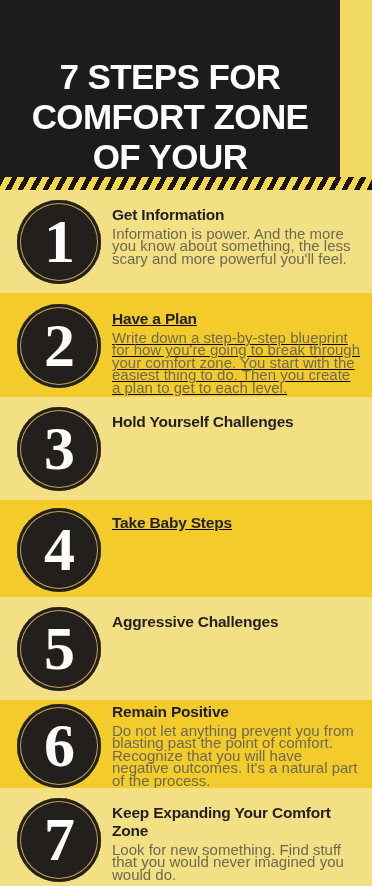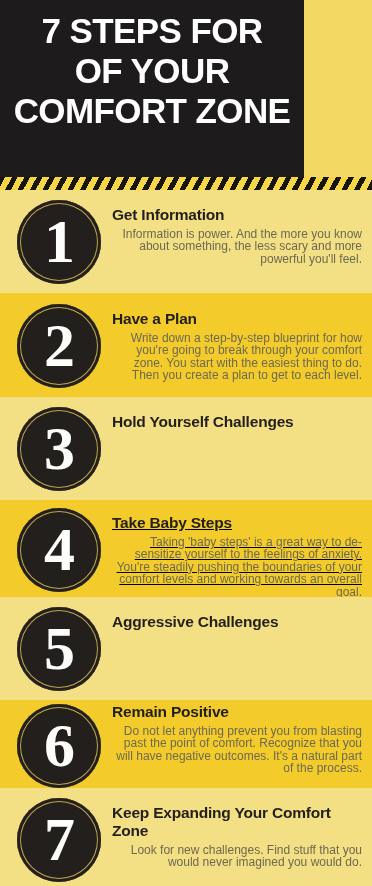--- a/index.html
+++ b/index.html
@@ -16,29 +16,29 @@
     height: 886px;
     overflow: hidden;
     background: #f2d964;
   }
 
   
   .header {
     position: absolute;
     left: 0;
     top: 0;
-    width: 304px;
+    width: 340px;
     height: 177px;
     background: #1d1b1b;
     box-sizing: border-box;
-    padding: 11px 8px 0 8px;
+    padding: 19px 8px 0 8px;
     display: flex;
     flex-direction: column;
     align-items: center;
-    justify-content: flex-start;
+    justify-content: flex-end;
   }
   .header-line {
     color: #ffffff;
     font-family: "Liberation Sans", sans-serif;
     font-weight: bold;
     font-size: 35px;
     line-height: 40px;
     letter-spacing: -0.6px;
     text-align: center;
     white-space: nowrap;
@@ -105,75 +105,73 @@
     font-family: "Liberation Sans", sans-serif;
     font-weight: bold;
     font-size: 15.5px;
     line-height: 18px;
     letter-spacing: -0.2px;
     margin: 0 0 4px 0;
   }
   .step-desc {
     color: #6d6a52;
     font-family: "Liberation Sans", sans-serif;
-    font-size: 12px;
+    font-size: 15px;
     line-height: 12.4px;
     margin: 0;
-    text-align: right;
   }
 </style>
 </head>
 <body>
 
 <div id="infographic">
 
   <div class="header">
     <div class="header-line">7 STEPS FOR</div>
+    <div class="header-line">COMFORT ZONE</div>
     <div class="header-line">OF YOUR</div>
-    <div class="header-line">COMFORT ZONE</div>
   </div>
 
   <div class="hazard"></div>
 
   <div class="band light" style="top:190px;height:103px;">
     <div class="badge" style="top:10px;">
       <span class="badge-num">1</span>
     </div>
     <div class="step-text" style="top:16px;">
       <p class="step-title">Get Information</p>
       <p class="step-desc">Information is power. And the more you know about something, the less scary and more powerful you'll feel.</p>
     </div>
   </div>
 
   <div class="band gold" style="top:293px;height:104px;">
     <div class="badge" style="top:11px;">
       <span class="badge-num">2</span>
     </div>
-    <div class="step-text" style="top:17px;">
+    <div class="step-text" style="top:17px;text-decoration:underline;">
       <p class="step-title">Have a Plan</p>
       <p class="step-desc">Write down a step-by-step blueprint for how you're going to break through your comfort zone. You start with the easiest thing to do. Then you create a plan to get to each level.</p>
     </div>
   </div>
 
   <div class="band light" style="top:397px;height:103px;">
     <div class="badge" style="top:10px;">
       <span class="badge-num">3</span>
     </div>
     <div class="step-text" style="top:16px;">
       <p class="step-title">Hold Yourself Challenges</p>
     </div>
   </div>
 
   <div class="band gold" style="top:500px;height:97px;">
     <div class="badge" style="top:8px;">
       <span class="badge-num">4</span>
     </div>
     <div class="step-text" style="top:14px;text-decoration:underline;">
       <p class="step-title">Take Baby Steps</p>
-      <p class="step-desc">Taking 'baby steps' is a great way to de-sensitize yourself to the feelings of anxiety. You're steadily pushing the boundaries of your comfort levels and working towards an overall goal.</p>
     </div>
   </div>
 
   <div class="band light" style="top:597px;height:103px;">
     <div class="badge" style="top:10px;">
       <span class="badge-num">5</span>
     </div>
     <div class="step-text" style="top:16px;">
       <p class="step-title">Aggressive Challenges</p>
     </div>
@@ -188,17 +186,17 @@
       <p class="step-desc">Do not let anything prevent you from blasting past the point of comfort. Recognize that you will have negative outcomes. It's a natural part of the process.</p>
     </div>
   </div>
 
   <div class="band light" style="top:788px;height:98px;">
     <div class="badge" style="top:10px;">
       <span class="badge-num">7</span>
     </div>
     <div class="step-text" style="top:16px;">
       <p class="step-title">Keep Expanding Your Comfort Zone</p>
-      <p class="step-desc">Look for new challenges. Find stuff that you would never imagined you would do.</p>
+      <p class="step-desc">Look for new something. Find stuff that you would never imagined you would do.</p>
     </div>
   </div>
 
 </div>
 
 </body></html>

